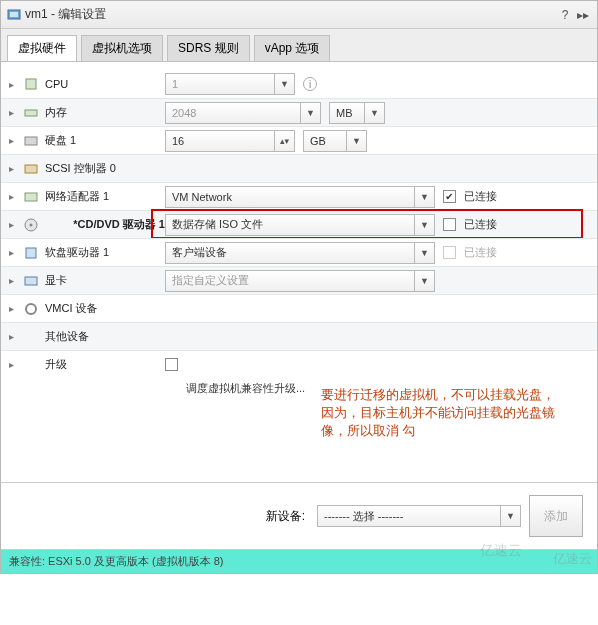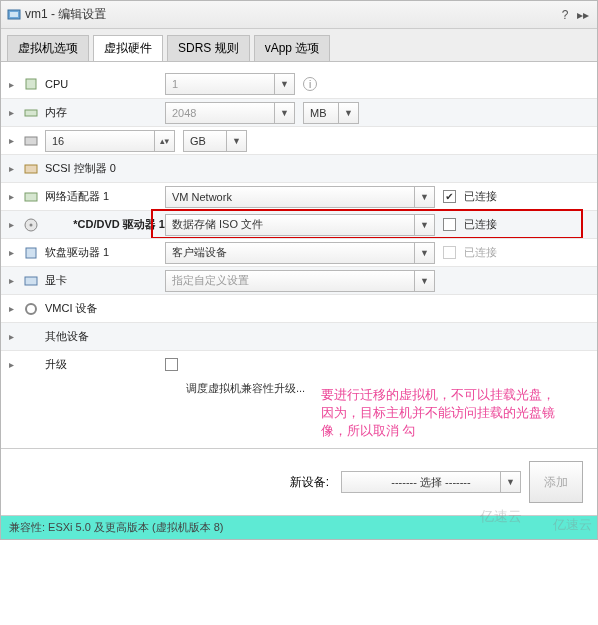--- a/index.html
+++ b/index.html
@@ -23,22 +23,22 @@
 .field { flex:1; display:flex; align-items:center; gap:8px; }
 .select { height:22px; border:1px solid #b8b8b8; background:linear-gradient(#fff,#efefef); display:flex; align-items:center; padding:0 6px; font-size:11px; color:#333; position:relative; }
 .select.disabled { color:#999; }
 .sel-arrow { position:absolute; right:0; top:0; width:20px; height:100%; border-left:1px solid #b8b8b8; display:flex; align-items:center; justify-content:center; font-size:9px; color:#555;}
 .info-icon { width:14px; height:14px; display:inline-flex; align-items:center; justify-content:center; border-radius:50%; border:1px solid #aaa; color:#888; font-size:10px;}
 .checkbox { width:13px; height:13px; border:1px solid #888; background:#fff; display:inline-flex; align-items:center; justify-content:center; font-size:10px; color:#333;}
 .conn-label { font-size:11px; color:#333; }
 .conn-label.disabled { color:#aaa; }
 .plain-text { font-size:11px; color:#333;margin-top:48px; }
 .highlight-box { position:absolute; border:2px solid #d40000; left:150px; top:-2px; width:432px; height:30px; pointer-events:none;}
-.annotation { color:#ec4899; font-size:13px; line-height:18px; padding:8px 40px 8px 320px; }
-.footer-new { display:flex; align-items:center; justify-content:flex-end; padding:12px 14px; border-top:1px solid #ccc; gap:8px;}
+.annotation { color:#c2410c; font-size:13px; line-height:18px; padding:8px 40px 8px 320px; }
+.footer-new { display:flex; align-items:center; justify-content:flex-end; padding:12px 14px; border-top:1px solid #ccc; gap:8px;margin-top:34px;}
 .footer-new .newdev-label { margin-right:4px; }
 .btn { height:42px; padding:0 14px; border:1px solid #b0b0b0; background:linear-gradient(#fff,#e9e9e9); cursor:pointer; font-size:12px; }
 .btn.disabled { color:#aaa; cursor:default;}
 .compat-bar { background:#5eead4; padding:4px 8px; font-size:11px; color:#444; border-top:1px solid #ccc;}
 .bottom-bar { display:flex; justify-content:flex-end; align-items:center; padding:8px 12px; gap:10px; background:#eee; border-top:1px solid #ccc;}
 .watermark { position:absolute; right:6px; bottom:6px; opacity:.35; }
 .dialog-wrap { position:relative; }
 </style>
 </head>
 <body>
@@ -52,22 +52,22 @@
             <rect x="1" y="2" width="12" height="9" fill="#6fa8d8" stroke="#3a6f9e"></rect>
             <rect x="3" y="4" width="8" height="5" fill="#cfe4f3"></rect>
           </svg>
     </span>
     <span class="title">vm1 - 编辑设置</span>
     <span class="title-ctrl">?</span>
     <span class="title-ctrl">▸▸</span>
   </div>
 
   <div class="tabs">
+    <div class="tab active">虚拟硬件</div>
     <div class="tab">虚拟机选项</div>
-    <div class="tab active">虚拟硬件</div>
     <div class="tab">SDRS 规则</div>
     <div class="tab">vApp 选项</div>
   </div>
 
   <div class="content">
 
     <div class="row">
       <span class="expander">▸</span>
       <span class="dev-icon"><svg viewBox="0 0 16 16">
               <rect x="3" y="3" width="10" height="10" fill="#d6e6d0" stroke="#7a9e6a"></rect>
@@ -82,36 +82,37 @@
       </div>
     </div>
 
     <div class="row alt">
       <span class="expander">▸</span>
       <span class="dev-icon"><svg viewBox="0 0 16 16">
               <rect x="2" y="5" width="12" height="6" fill="#d6e6d0" stroke="#7a9e6a"></rect>
             </svg></span>
       <span class="label">内存</span>
       <div class="field">
-        <div class="select disabled" style="width:130px">
+        <div class="select disabled" style="width:156px">
               <span>2048</span>
               <span class="sel-arrow">▼</span>
             </div>
         <div class="select" style="width:56px">
               <span>MB</span>
               <span class="sel-arrow">▼</span>
             </div>
       </div>
     </div>
 
     <div class="row">
       <span class="expander">▸</span>
       <span class="dev-icon"><svg viewBox="0 0 16 16">
               <rect x="2" y="4" width="12" height="8" fill="#d8d8d8" stroke="#888"></rect>
             </svg></span>
+      <span class="label">硬盘 1</span>
       <div class="field">
         <div class="select" style="width:130px">
               <span>16</span>
               <span class="sel-arrow">▴▾</span>
             </div>
         <div class="select" style="width:64px">
               <span>GB</span>
               <span class="sel-arrow">▼</span>
             </div>
       </div>
@@ -215,21 +216,21 @@
         <span class="plain-text">调度虚拟机兼容性升级...</span>
       </div>
     </div>
 
     <div class="annotation">要进行迁移的虚拟机，不可以挂载光盘，因为，目标主机并不能访问挂载的光盘镜像，所以取消 勾</div>
 
   </div>
 
   <div class="footer-new">
     <span class="newdev-label">新设备:</span>
-    <div class="select" style="width:180px;justify-content:center">
+    <div class="select" style="width:204px;">
           <span>------- 选择 -------</span>
           <span class="sel-arrow">▼</span>
         </div>
     <button class="btn disabled">添加</button>
   </div>
 
   <div class="compat-bar">兼容性: ESXi 5.0 及更高版本 (虚拟机版本 8)</div>
 
 
 </div>

